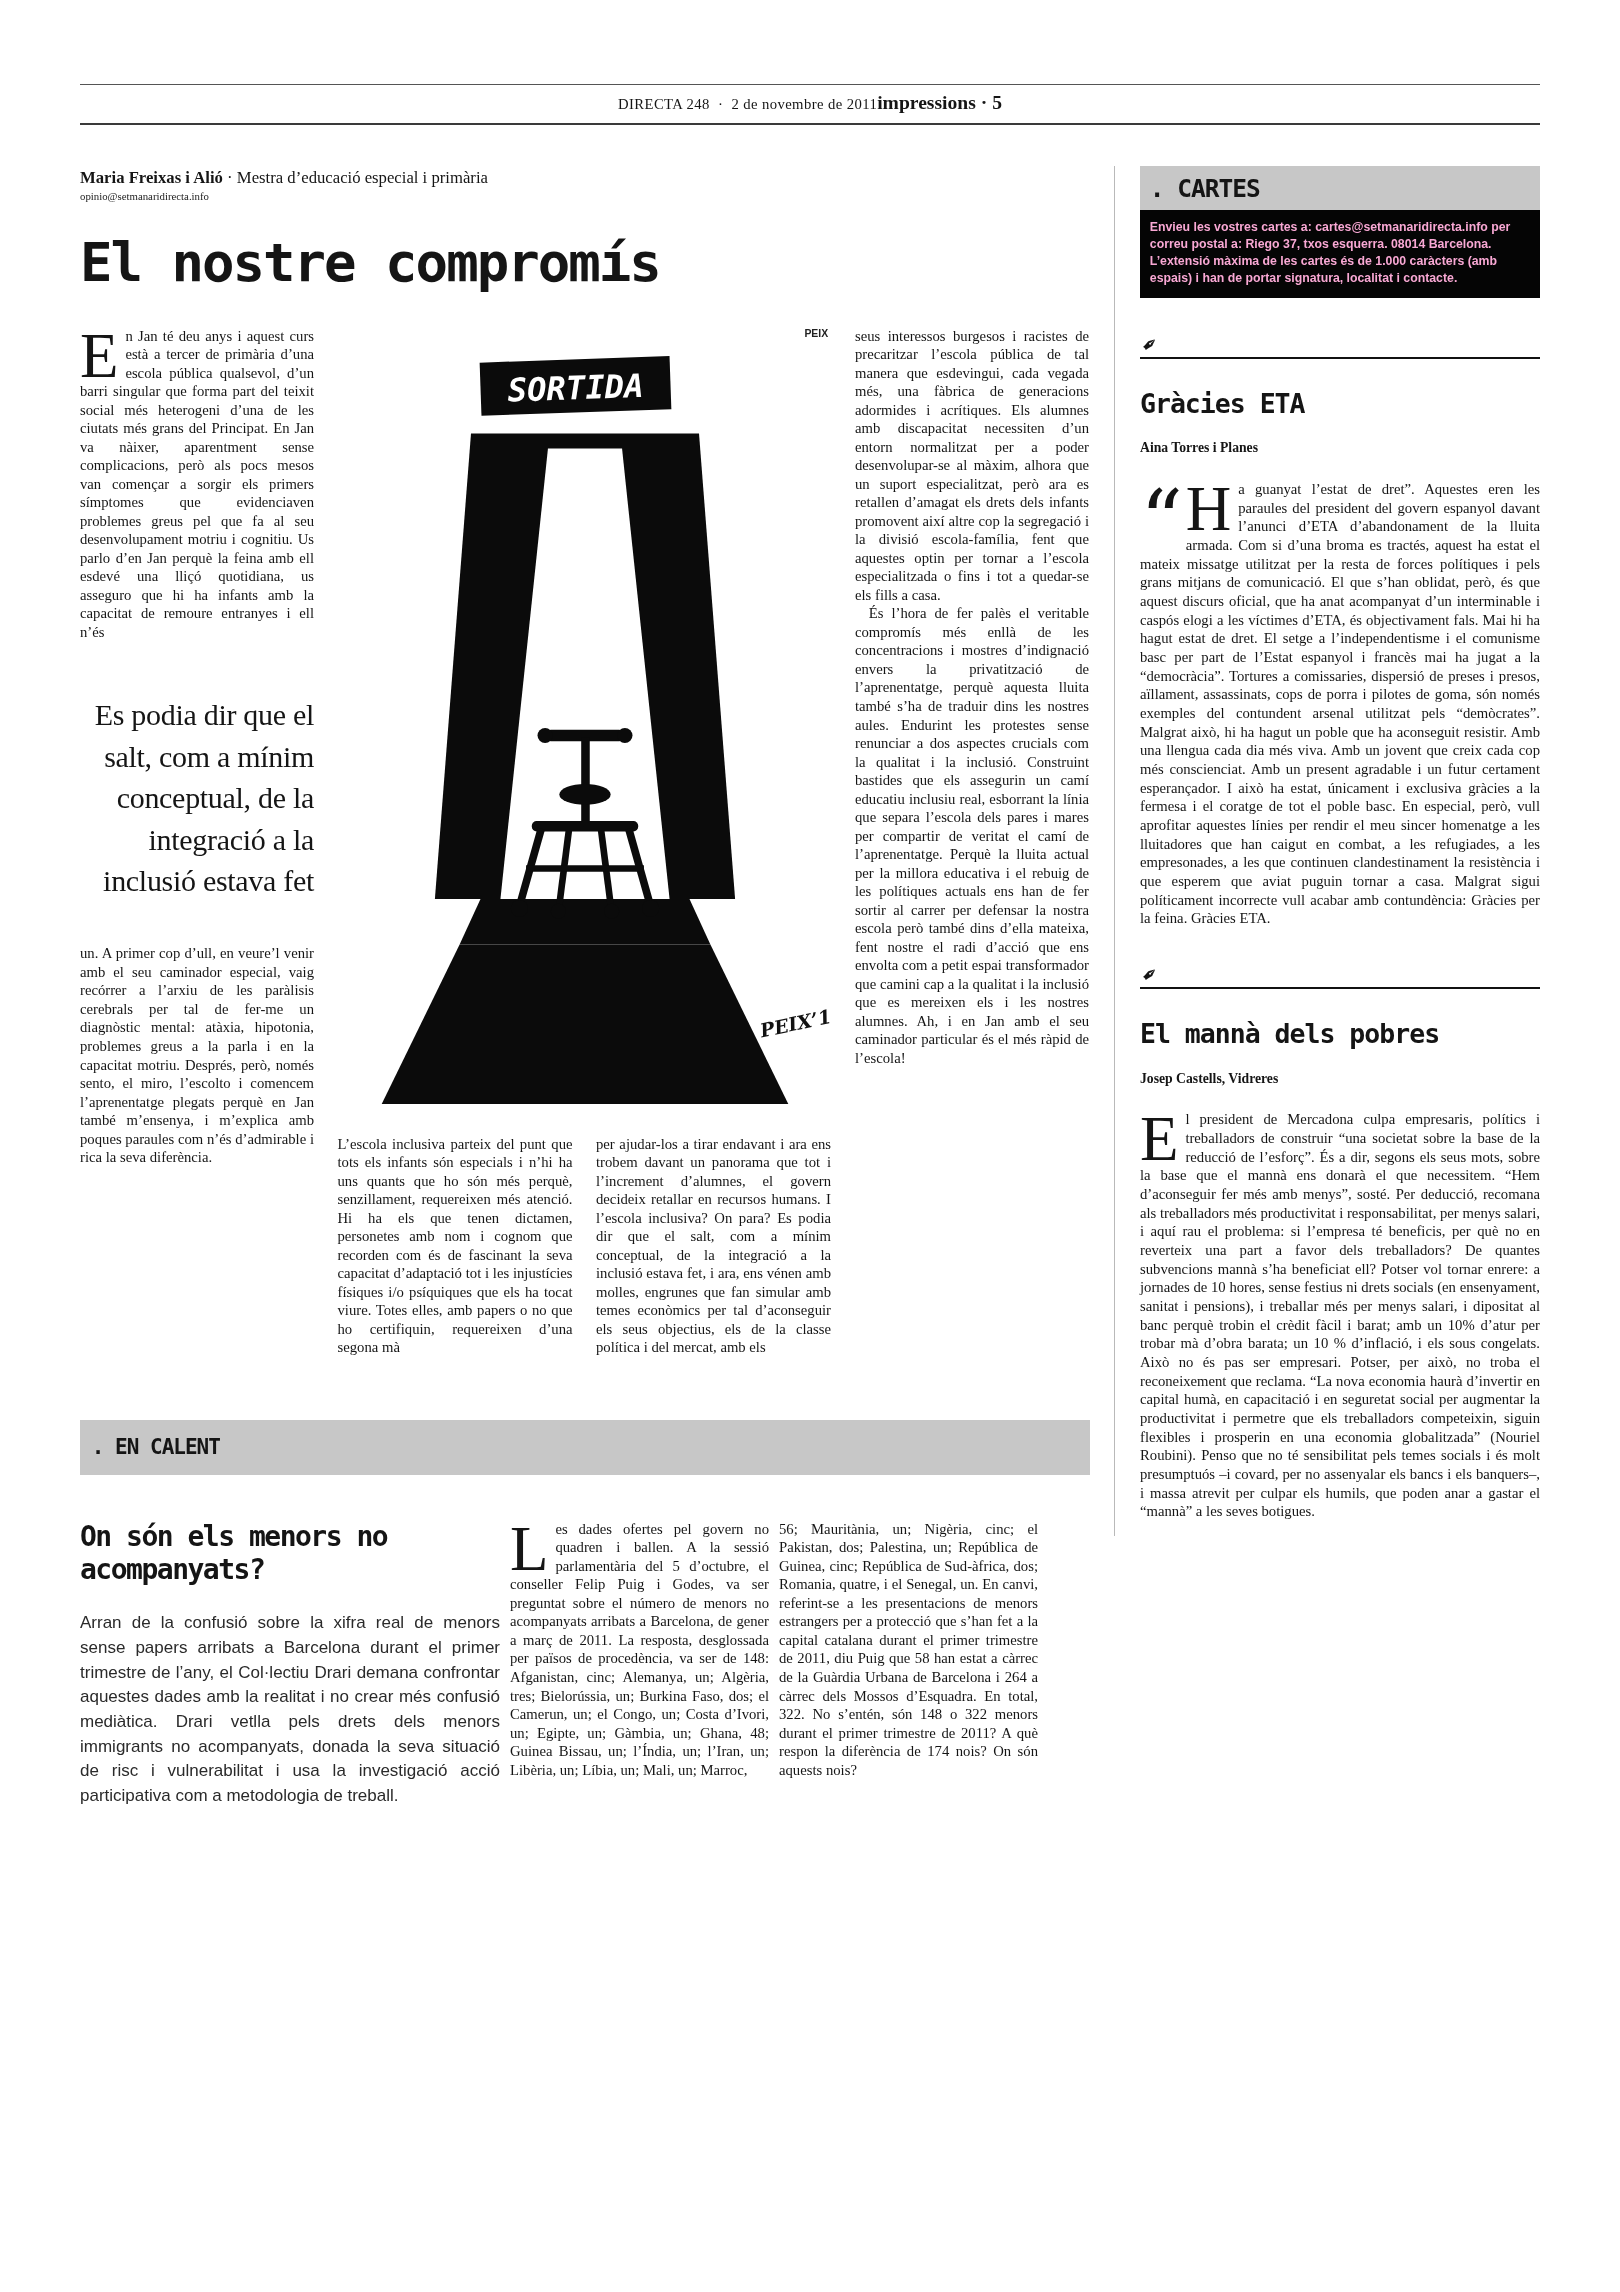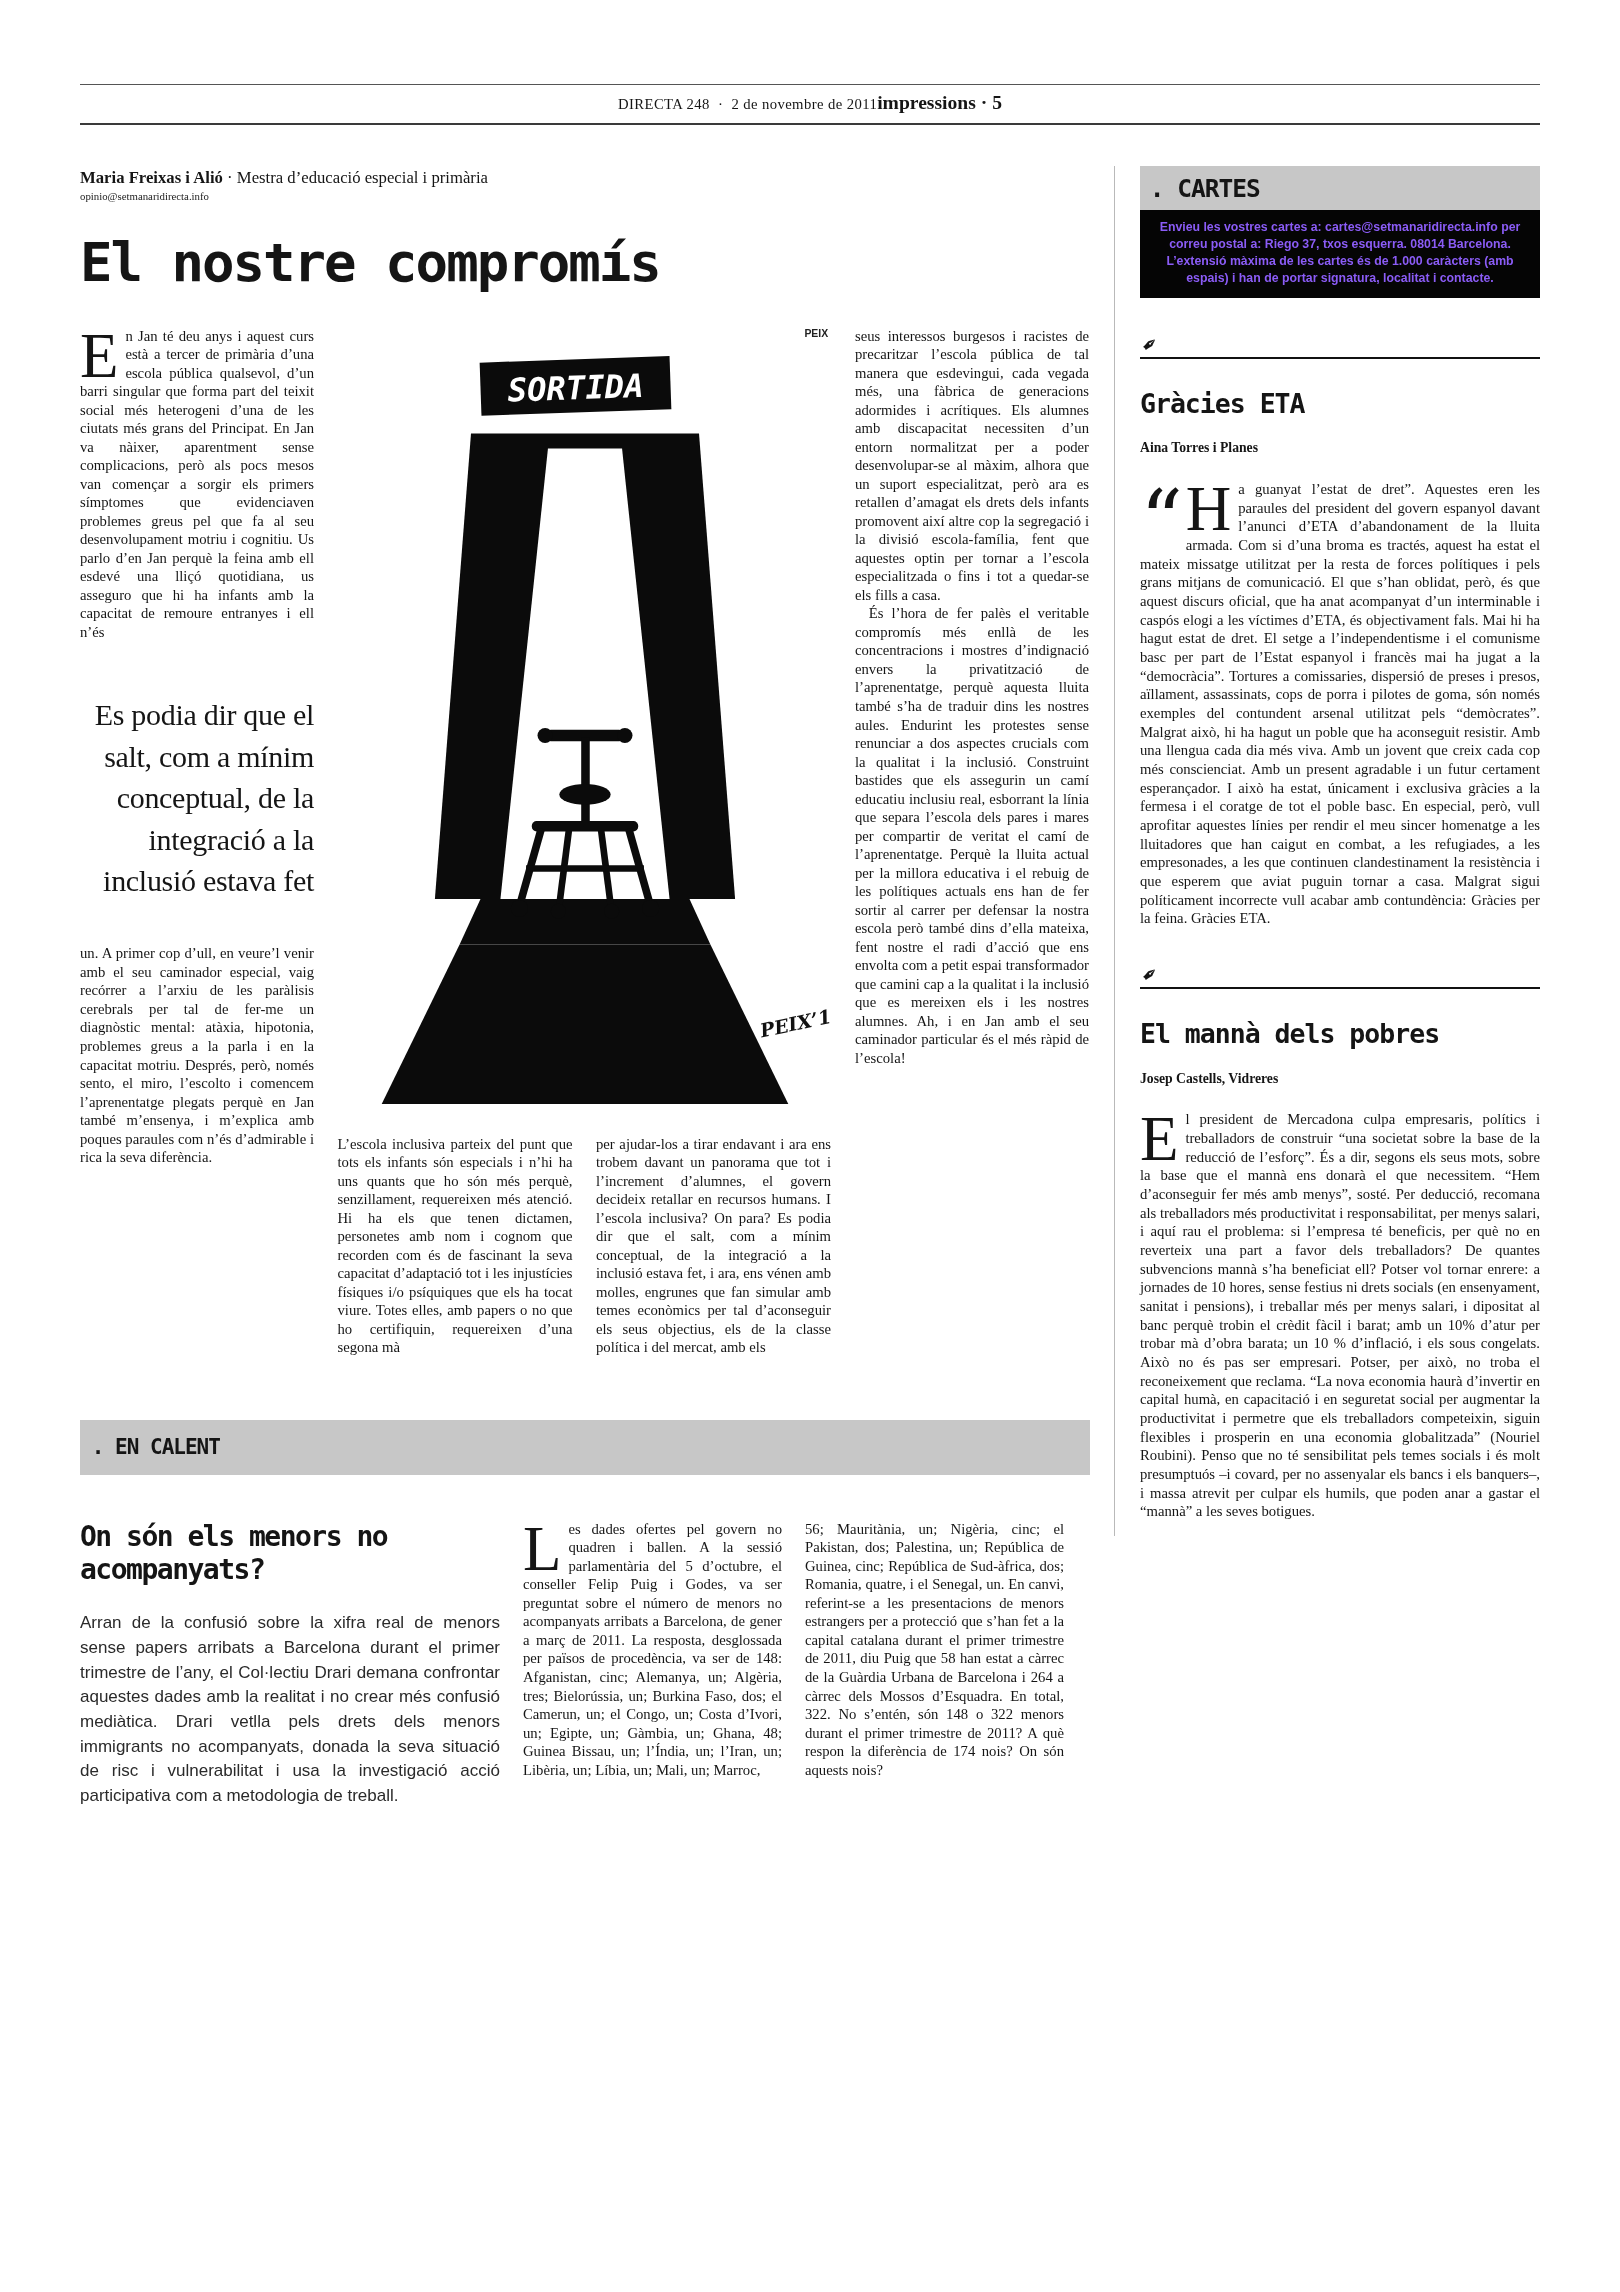--- a/index.html
+++ b/index.html
@@ -40,33 +40,33 @@
   .bigquote{float:left;font-family:"DejaVu Serif",serif;font-size:84px;line-height:55px;padding:13.7px 2.9px 0 0;}
   .pullquote{font-size:30px;line-height:1.38;margin:53px 0 43px;text-align:right;letter-spacing:-0.3px;}
   .figure{margin:0 0 29px;}
   .two-cols{display:flex;gap:23.5px;}
   .two-cols .tc{width:235px;flex:0 0 auto;}
 
   
   .en-calent{margin-top:63px;}
   .ec-banner{height:55px;background:#c7c7c7;display:flex;align-items:center;padding-left:11.8px;
              font-family:"DejaVu Sans Mono",monospace;font-weight:bold;font-size:21px;letter-spacing:-1px;}
-  .ec-cols{display:flex;gap:23px;margin-top:45px;}
+  .ec-cols{display:flex;gap:10px;margin-top:45px;}
   .ec-intro{width:420px;flex:0 0 auto;}
   .ec-title{font-family:"DejaVu Sans Mono",monospace;font-weight:bold;font-size:28px;line-height:1.18;
             letter-spacing:-1.5px;margin:0 0 25.5px;}
   .ec-intro-text{font-family:"Liberation Sans",sans-serif;font-size:17px;line-height:1.45;
                  color:#2a2a2a;text-align:justify;}
   .ec-col{width:259px;flex:0 0 auto;}
 
   
   .cartes-banner{background:#c7c7c7;padding:8.8px 9.8px 6.9px;font-family:"DejaVu Sans Mono",monospace;
                  font-weight:bold;font-size:24.5px;letter-spacing:-1px;}
-  .cartes-info{background:#050505;color:#8b5cf6;padding:8.8px 9.8px 10.8px;
-               font-family:"Liberation Sans",sans-serif;font-weight:bold;font-size:12.3px;line-height:1.38;text-align:center;}
+  .cartes-info{background:#050505;color:#f9a8d4;padding:8.8px 9.8px 10.8px;
+               font-family:"Liberation Sans",sans-serif;font-weight:bold;font-size:12.3px;line-height:1.38;}
   .letter{margin-top:35px;}
   .letter-sep{border-bottom:2px solid #111;padding-bottom:1px;margin-bottom:29px;}
   .quill{display:inline-block;font-size:19.6px;transform:rotate(-40deg);margin-left:2px;}
   .letter-title{font-family:"DejaVu Sans Mono",monospace;font-weight:bold;font-size:26.5px;
                 letter-spacing:-1px;margin:0 0 21.6px;}
   .letter-author{font-size:13.7px;font-weight:bold;margin:0 0 23.5px;}
   .letter-body{font-size:14.7px;line-height:1.27;text-align:justify;}
 </style>
 </head>
 <body>

